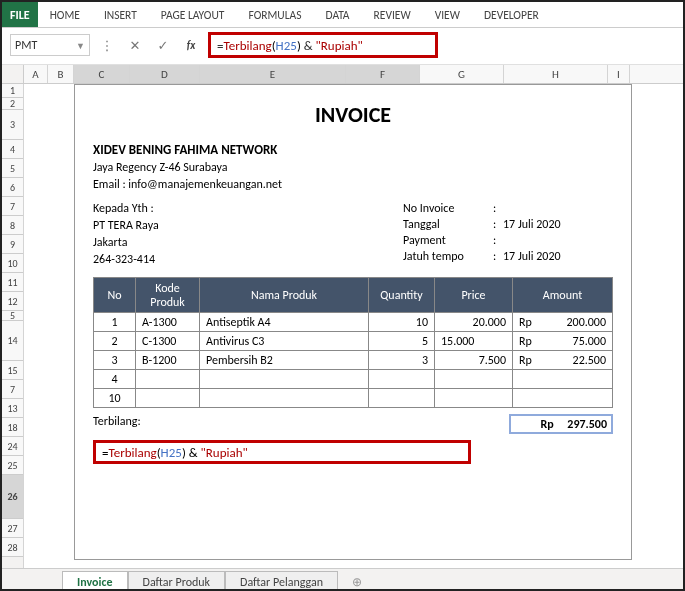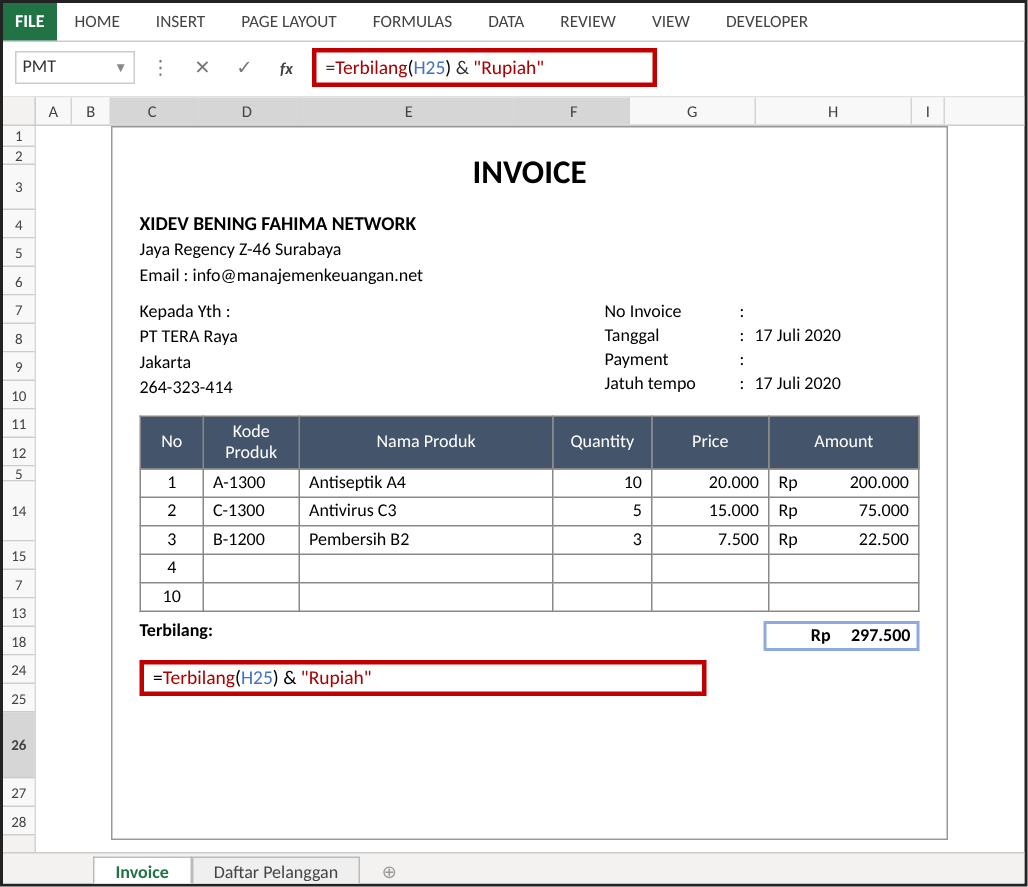--- a/index.html
+++ b/index.html
@@ -27,21 +27,21 @@
 .company-name { font-weight:bold; font-size:13px; margin-bottom:3px; }
 .company-line { font-size:12px; margin-bottom:3px; }
 .two-col { display:flex; margin-top:10px; }
 .left-col { flex:1; } .right-col { width:210px; }
 .kv { display:flex; font-size:12px; margin-bottom:2px; }
 .kv .k { width:90px; } .kv .c { width:10px; } .kv .v { flex:1; }
 .inv-table { border-collapse:collapse; width:100%; margin-top:8px; font-size:12px; }
 .inv-table th { background:#44546a; color:#fff; font-weight:normal; border:1px solid #888; padding:3px 4px; height:32px; }
 .inv-table td { border:1px solid #888; padding:2px 6px; height:18px; }
 .tr-total { margin-top:6px; display:flex; font-size:12px; }
-.tr-total .tlab { flex:1;font-weight:bold; } .tr-total .ttot { width:84px; text-align:left; font-weight:bold; } .tr-total .tamt { width:104px; text-align:right; font-weight:bold; border:2px solid #8faadc; padding:1px 4px; }
+.tr-total .tlab { flex:1; } .tr-total .ttot { width:84px; text-align:left; font-weight:bold; } .tr-total .tamt { width:104px; text-align:right; font-weight:bold; border:2px solid #8faadc; padding:1px 4px; }
 .terbilang-box { border:3px solid #c00000; height:24px; width:378px; display:flex; align-items:center; padding:0 6px; margin-top:6px; font-size:13px; }
 .fx-text .fn { color:#a00; }
 .fx-text .paren { color:#000; }
 .fx-text .ref { color:#4472c4; }
 .fx-text .str { color:#a00; }
 .sheettabs { height:24px; display:flex; align-items:center; border-top:1px solid #ccc; background:#f3f2f1; padding-left:60px; gap:0; }
 .stab { padding:3px 14px; border:1px solid #bbb; position:relative; top:1px; background:#efefef; font-size:12px; color:#444; cursor:pointer; }
 .stab.active { background:#fff; border-bottom:1px solid #fff; font-weight:bold; color:#217346; }
 .stab.add { width:28px; text-align:center; border:none; background:none; color:#999; }
 .tl-corner { width:22px; height:19px; background:#f3f2f1; border-right:1px solid #ccc; border-bottom:1px solid #ccc; position:absolute; z-index:2; }
@@ -172,21 +172,21 @@
               <td>
                 <span style="float:left">Rp</span>
                 <span style="float:right">200.000</span>
               </td>
             </tr>
             <tr>
               <td style="text-align:center">2</td>
               <td>C-1300</td>
               <td>Antivirus  C3</td>
               <td style="text-align:right">5</td>
-              <td style="text-align:right">15.000</td>
+              <td style="">15.000</td>
               <td>
                 <span style="float:left">Rp</span>
                 <span style="float:right">75.000</span>
               </td>
             </tr>
             <tr>
               <td style="text-align:center">3</td>
               <td>B-1200</td>
               <td>Pembersih B2</td>
               <td style="text-align:right">3</td>
@@ -226,15 +226,16 @@
       </div>
       <div class="terbilang-box">
         <span class="fx-text">=<span class="fn">Terbilang</span><span class="paren">(</span><span class="ref">H25</span><span class="paren">)</span> &amp; <span class="str">"Rupiah"</span></span>
       </div>
     </div>
   </div>
 </div>
 
 <div class="sheettabs">
   <div class="stab active">Invoice</div>
+  <div class="stab">Daftar Produk</div>
   <div class="stab">Daftar Pelanggan</div>
   <div class="stab add">⊕</div>
 </div>
 
 </body></html>

